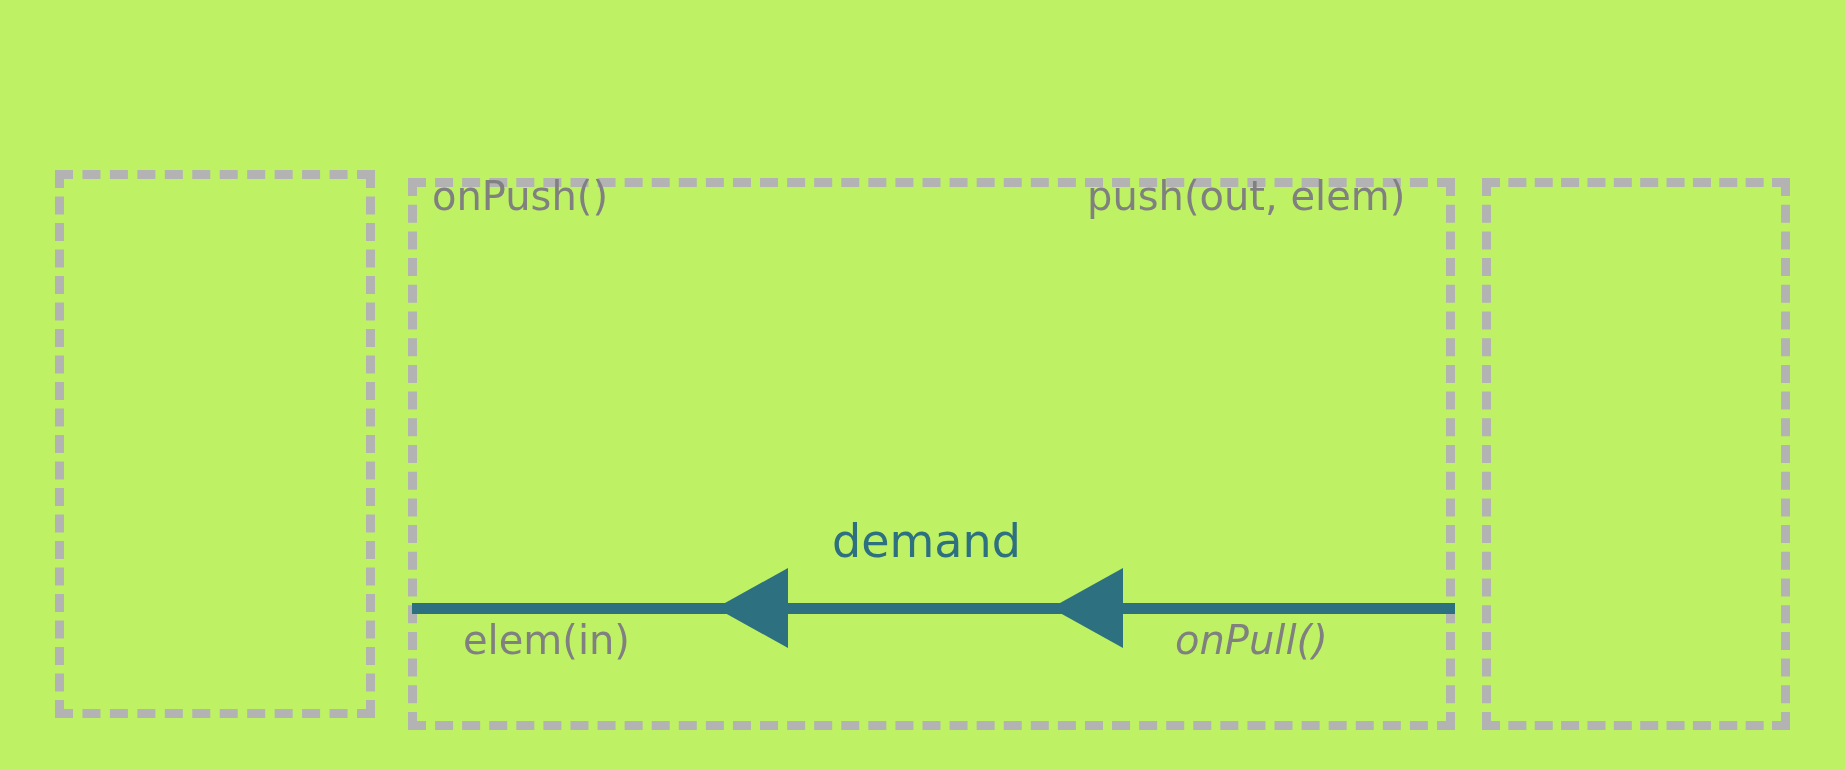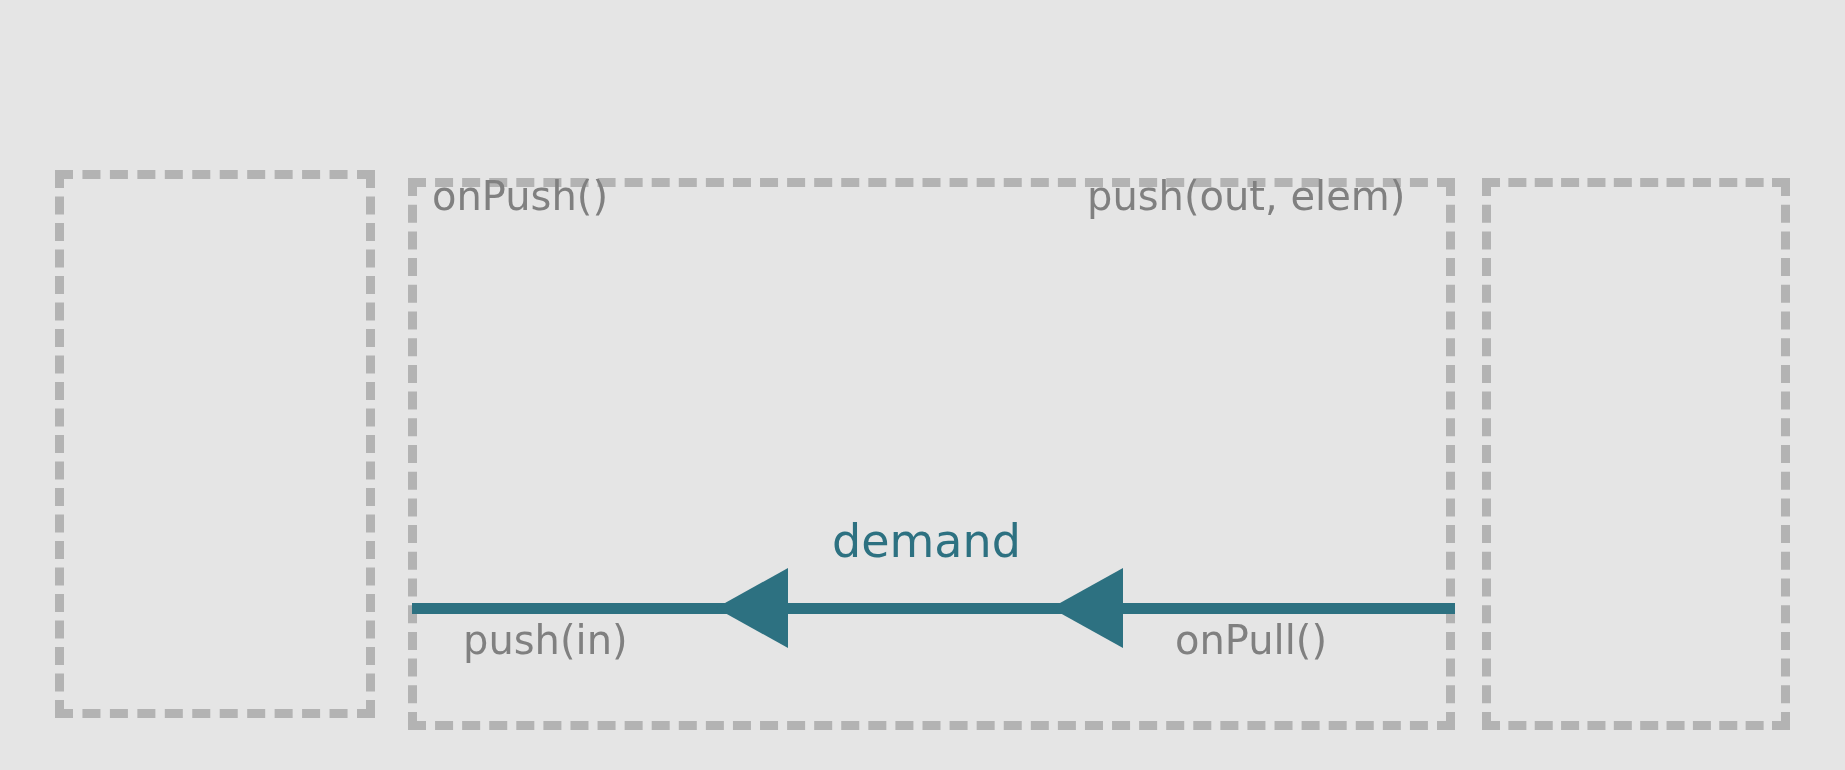--- a/index.html
+++ b/index.html
@@ -77,35 +77,35 @@
     left: 0;
     top: 0;
     width: 1845px;
     height: 770px;
     pointer-events: none;
   }
 </style>
 </head>
 <body>
 
-<div id="stage" style="background: #e5e5e5;">
+<div id="stage" style="background: #bef264;">
 
   <div class="dash-box" id="box-upstream" style="border-color: rgb(179, 179, 179);"></div>
 
   <div class="dash-box" id="box-stage" style="border-color: rgb(179, 179, 179);"></div>
 
   <div class="dash-box" id="box-downstream" style="border-color: rgb(179, 179, 179);"></div>
 
   <div class="label" id="label-onpush" style="color: rgb(128, 128, 128);">onPush()</div>
 
   <div class="label" id="label-push" style="color: rgb(128, 128, 128);">push(out, elem)</div>
 
-  <div class="label" id="label-pullin" style="color: rgb(128, 128, 128);">push(in)</div>
+  <div class="label" id="label-pullin" style="color: rgb(128, 128, 128);">elem(in)</div>
 
-  <div class="label" id="label-onpull" style="color: rgb(128, 128, 128);">onPull()</div>
+  <div class="label" id="label-onpull" style="color: rgb(128, 128, 128); font-style: italic;">onPull()</div>
 
   <div id="label-demand" style="color: rgb(45, 113, 129); margin-left: 8px;">demand</div>
 
   <svg id="demand-arrow" viewBox="0 0 1845 770" xmlns="http://www.w3.org/2000/svg">
 
     <rect x="412" y="603" width="1043" height="11" fill="#2d7181"></rect>
 
     <polygon points="716,608 788,568 788,648" fill="#2d7181"></polygon>
 
     <polygon points="1051,608 1123,568 1123,648" fill="#2d7181"></polygon>

